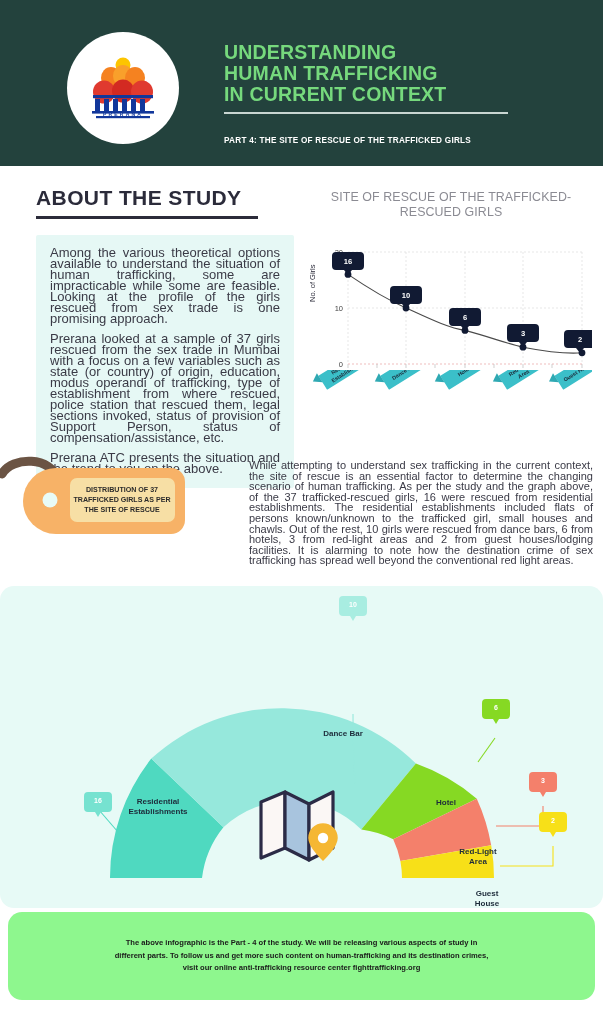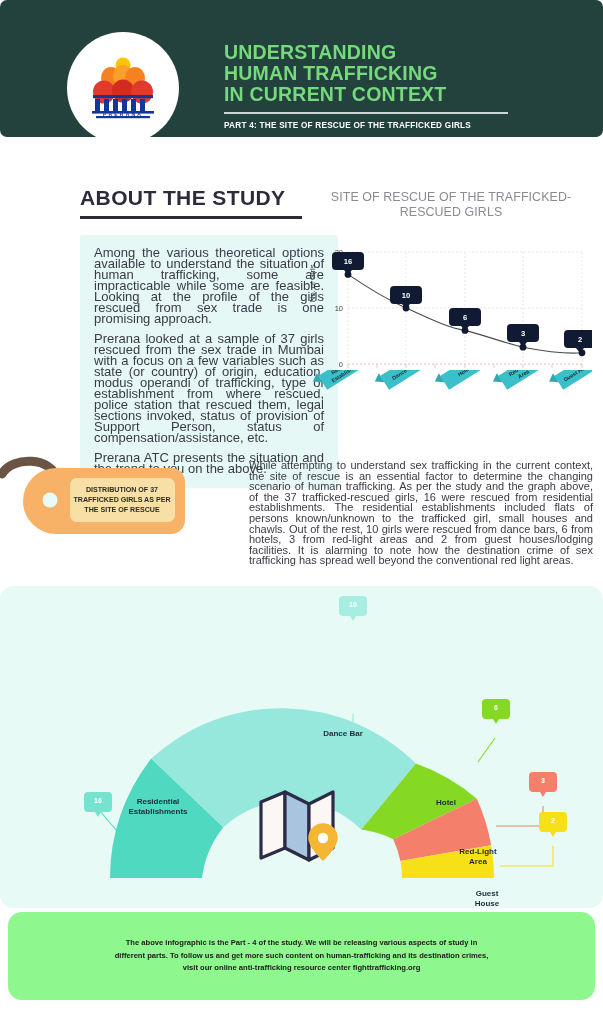--- a/index.html
+++ b/index.html
@@ -16,23 +16,22 @@
     width: 603px;
     height: 1024px;
     background: #ffffff;
     overflow: hidden;
   }
 
   
   .header {
     position: absolute;
     left: 0; top: 0;
-    width: 603px; height: 137px;
+    width: 603px; height: 166px;
     background: #23423D;
-    border-radius: 7px;
   }
   .logo-circle {
     position: absolute;
     left: 67px; top: 32px;
     width: 112px; height: 112px;
     border-radius: 50%;
     background: #ffffff;
     display: flex;
     align-items: center;
     justify-content: center;
@@ -50,33 +49,32 @@
     line-height: 21px;
     letter-spacing: 0.2px;
   }
   .header-rule {
     margin-top: 7px;
     width: 284px;
     height: 2px;
     background: #c9d6d2;
   }
   .header-sub {
-    margin-top: 7px;
+    margin-top: 22px;
     color: #ffffff;
     font-size: 8.2px;
     font-weight: bold;
     letter-spacing: 0.25px;
   }
 
   
   .about-wrap {
     position: absolute;
     left: 36px; top: 186px;
     width: 228px;
-    margin-left: 44px;
   }
   .about-heading {
     font-size: 21px;
     font-weight: bold;
     color: #2b2b3a;
     letter-spacing: 0.4px;
   }
   .about-rule {
     margin-top: 6px;
     width: 222px;

